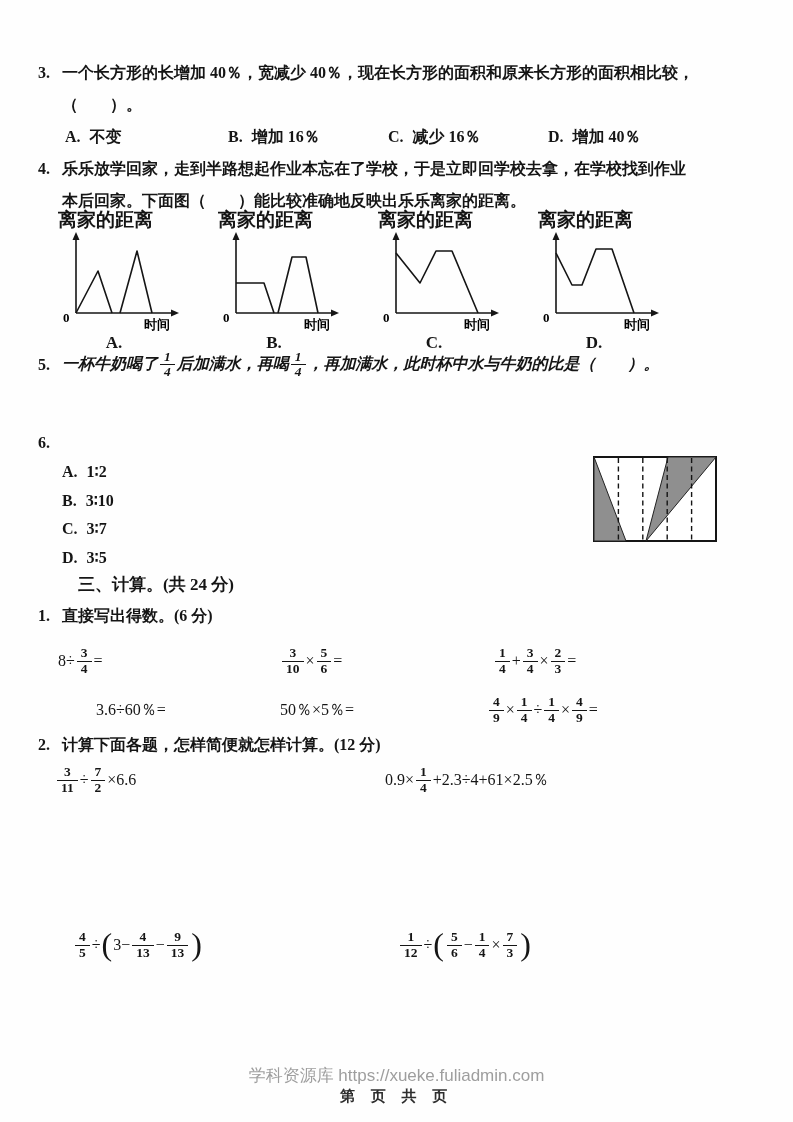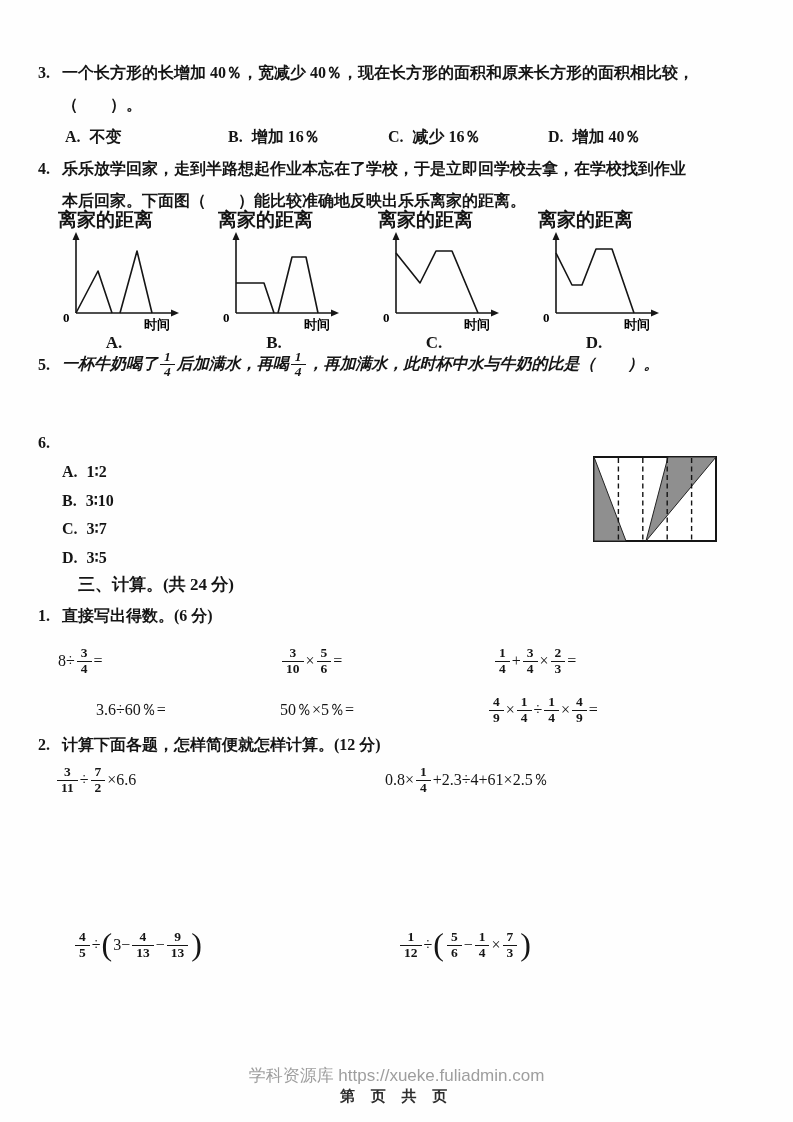--- a/index.html
+++ b/index.html
@@ -256,21 +256,21 @@
         <span class="d">11</span>
       </span>
       <span>÷</span>
       <span class="frac">
         <span class="n">7</span>
         <span class="d">2</span>
       </span>
       <span>×6.6</span>
     </div>
   <div class="mcell" style="left:385px;top:756px;">
-      <span>0.8×</span>
+      <span>0.9×</span>
       <span class="frac">
         <span class="n">1</span>
         <span class="d">4</span>
       </span>
       <span>+2.3÷4+61×2.5％</span>
     </div>
 
   <div class="mcell" style="left:73px;top:921px;">
       <span class="frac">
         <span class="n">4</span>

